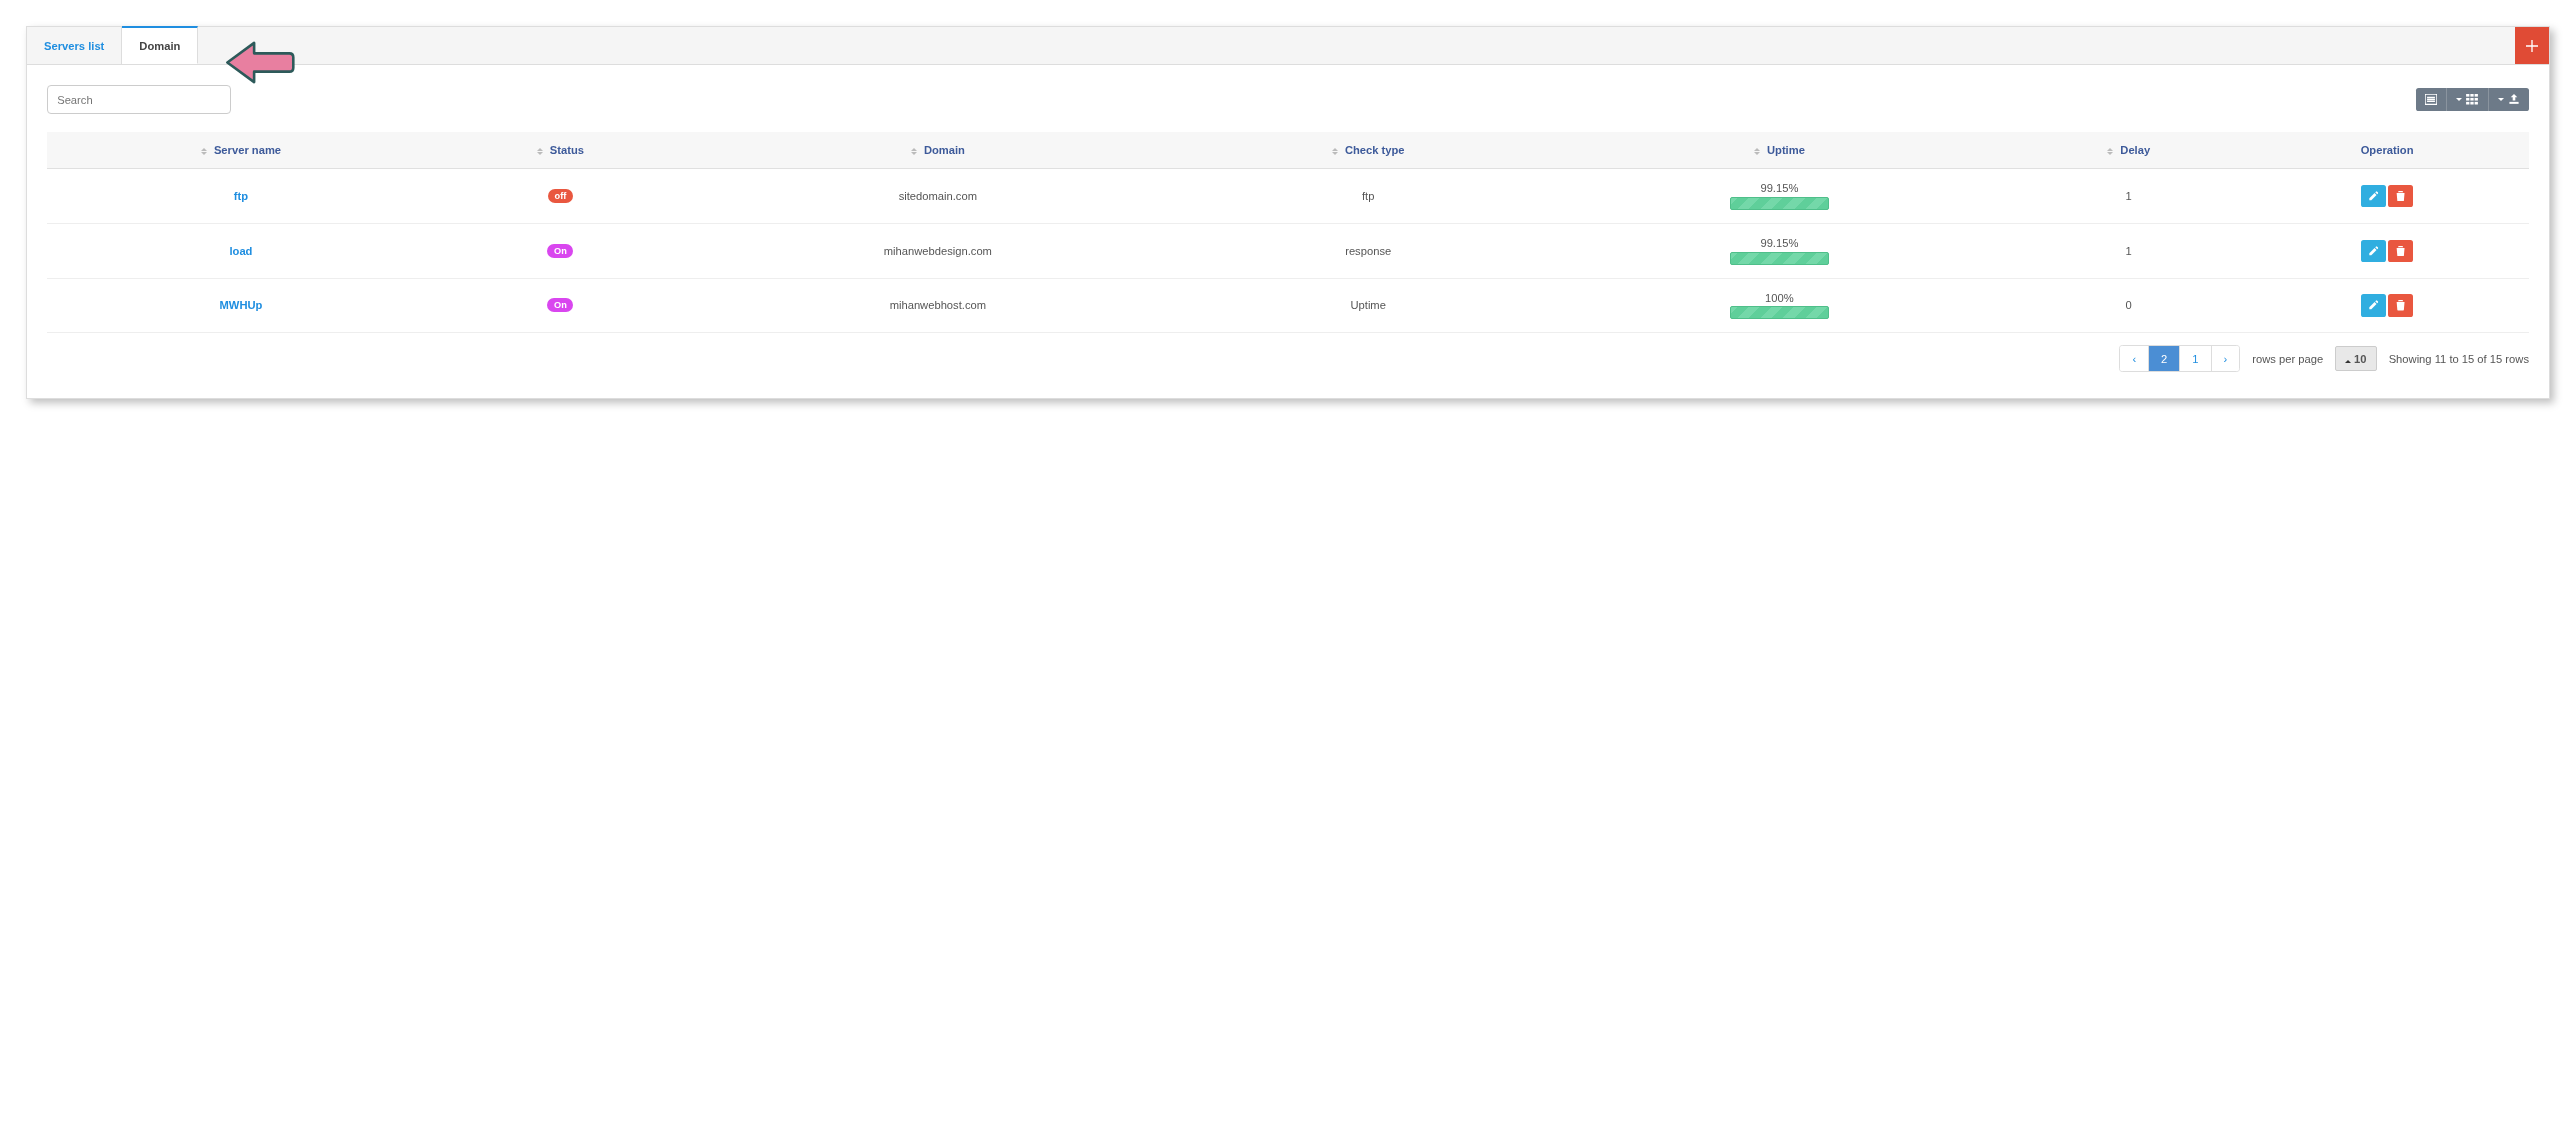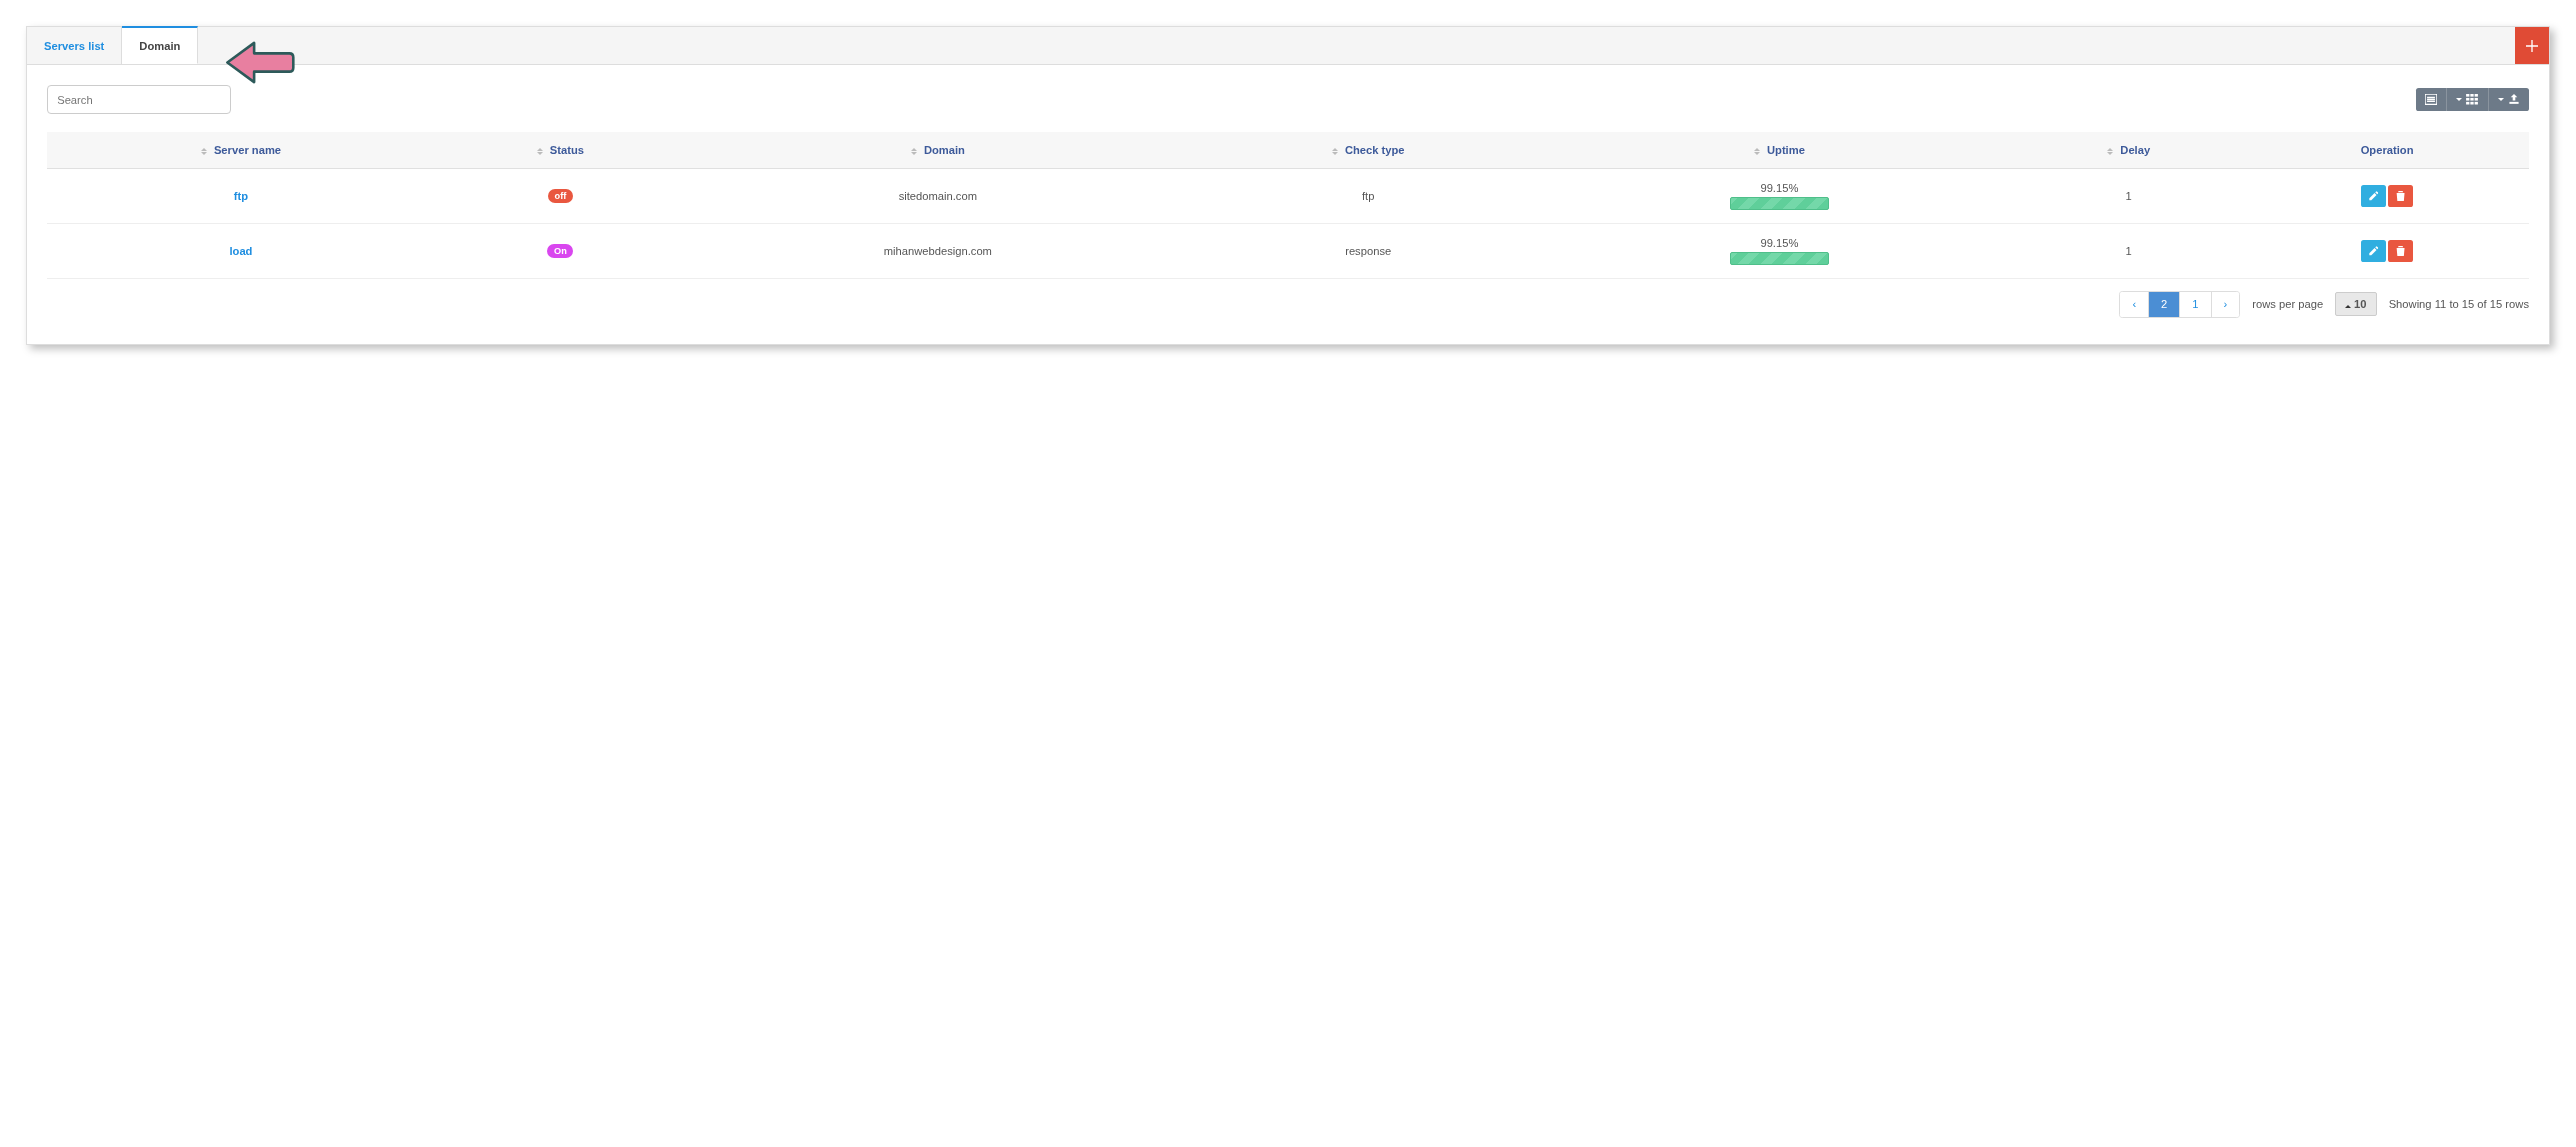--- a/index.html
+++ b/index.html
@@ -374,20 +374,40 @@
             <td><span class="op-btn op-edit">
                 <svg width="10.5" height="10.5" viewBox="0 0 16 16">
                   <path d="M2 11 L10 3 L13 6 L5 14 H2 Z M11 2 L14 5 L15 4 Q16 3 15 2 L14 1 Q13 0 12 1 Z" fill="#fff"></path>
                 </svg>
               </span><span class="op-btn op-del">
                 <svg width="9.2" height="10.5" viewBox="0 0 14 16">
                   <path d="M1 3h12l-1 12a1 1 0 0 1-1 1H3a1 1 0 0 1-1-1L1 3zm3-3h6l1 2H3l1-2z" fill="#fff"></path>
                 </svg>
               </span></td>
           </tr>
+          <tr>
+            <td><span class="server-link">MWHUp</span></td>
+            <td><span class="badge badge-on">On</span></td>
+            <td>mihanwebhost.com</td>
+            <td>Uptime</td>
+            <td class="uptime-cell">
+              <div class="uptime-val">100%</div>
+              <div class="uptime-bar"></div>
+            </td>
+            <td>0</td>
+            <td><span class="op-btn op-edit">
+                <svg width="10.5" height="10.5" viewBox="0 0 16 16">
+                  <path d="M2 11 L10 3 L13 6 L5 14 H2 Z M11 2 L14 5 L15 4 Q16 3 15 2 L14 1 Q13 0 12 1 Z" fill="#fff"></path>
+                </svg>
+              </span><span class="op-btn op-del">
+                <svg width="9.2" height="10.5" viewBox="0 0 14 16">
+                  <path d="M1 3h12l-1 12a1 1 0 0 1-1 1H3a1 1 0 0 1-1-1L1 3zm3-3h6l1 2H3l1-2z" fill="#fff"></path>
+                </svg>
+              </span></td>
+          </tr>
         </tbody>
     </table>
 
     <div class="footer-row">
       <div class="pagination">
         <div class="pg-btn">‹</div>
         <div class="pg-btn active">2</div>
           <div class="pg-btn">1</div>
         <div class="pg-btn">›</div>
       </div>

